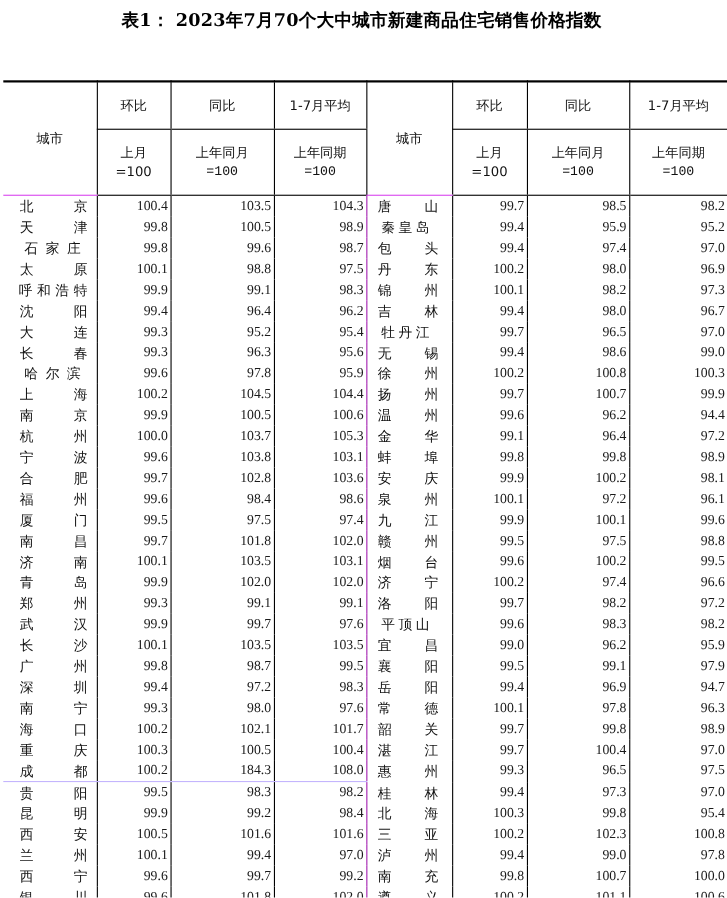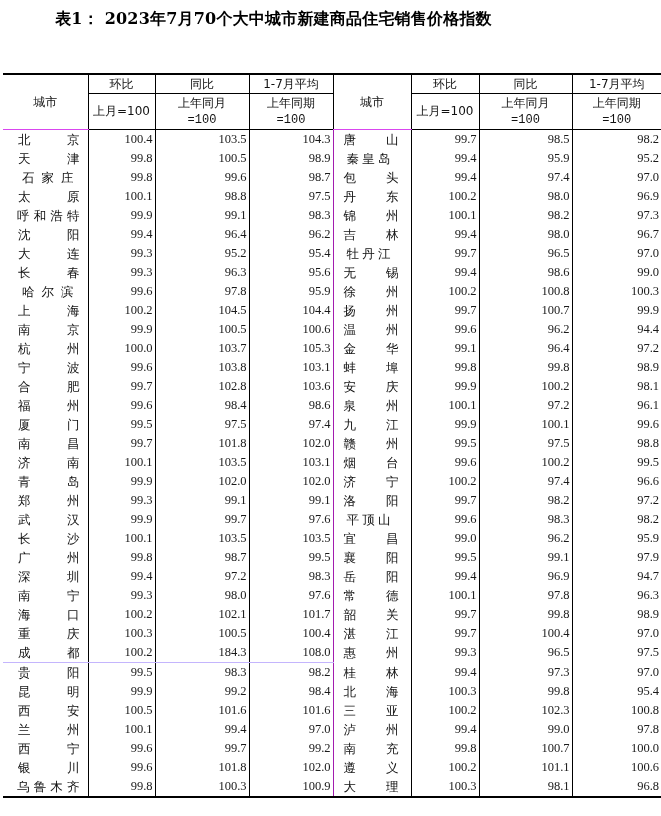--- a/index.html
+++ b/index.html
@@ -13,21 +13,21 @@
     body {
       position: relative;
       font-family: "DejaVu Serif", "Liberation Serif", serif;
       color: #111111;
     }
     .title {
       position: absolute;
       top: 9px;
       left: 0;
       width: 547px;
-      text-align: center;
+      text-align: right;
       font-family: "DejaVu Serif", "Liberation Serif", serif;
       font-weight: bold;
       font-size: 16px;
       letter-spacing: 0.2px;
       color: #000000;
     }
     table.price {
       position: absolute;
       top: 73px;
       left: 3px;
@@ -46,21 +46,21 @@
     table.price col.c-tb2 { width: 93px; }
     table.price col.c-avg2 { width: 89px; }
 
     th {
       font-weight: normal;
       font-family: "DejaVu Sans", "Liberation Sans", sans-serif;
       font-size: 12px;
       text-align: center;
       border-left: 1px solid #000;
       border-bottom: 1px solid #000;
-      padding: 0;
+      padding: 12px;
       line-height: 17px;
     }
     th.first { border-left: none; }
     th .sub-num {
       font-family: Liberation Mono, monospace;
       font-size: 12px;
     }
     tr.hdr1 th { height: 18px; }
     tr.hdr2 th { height: 35px; }
     th.city-hdr { border-bottom: 1px solid #d946ef; font-family: Liberation Serif, serif; }

